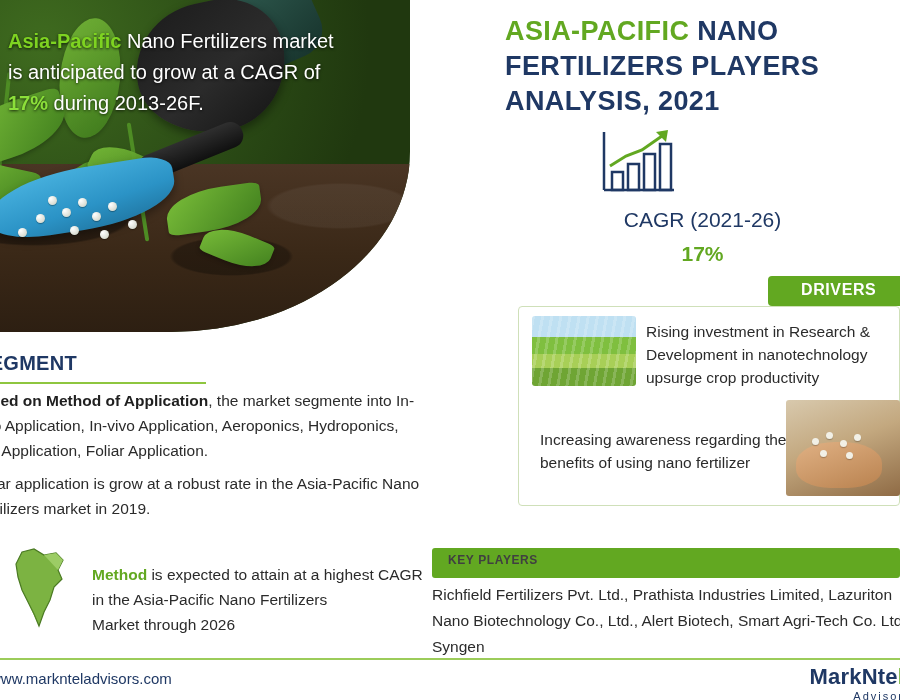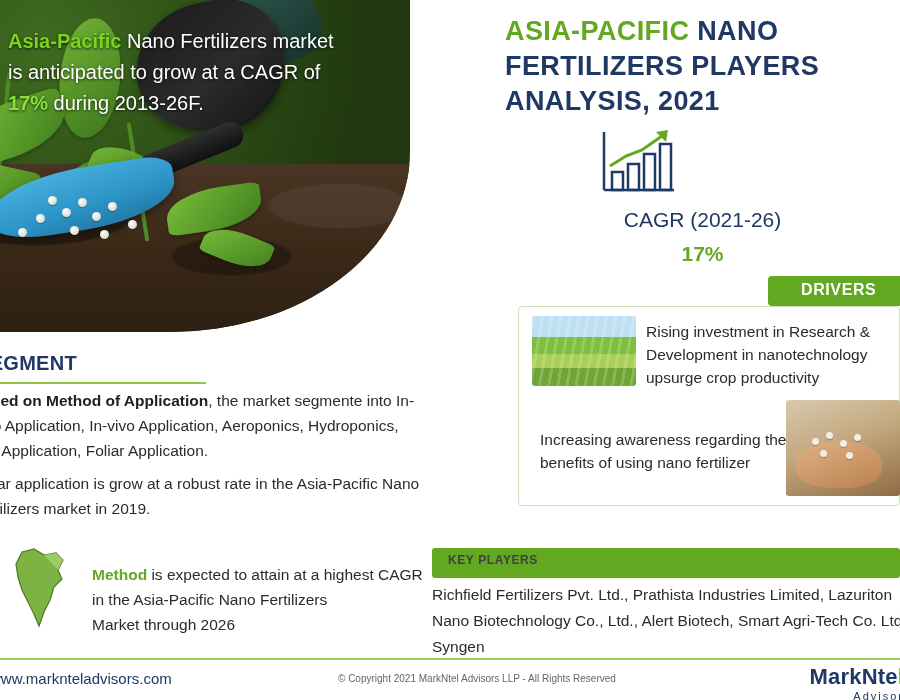--- a/index.html
+++ b/index.html
@@ -309,18 +309,17 @@
 </div>
 
 <div class="kp-bar">
   <span>KEY PLAYERS</span>
 </div>
 <div class="kp-text">Richfield Fertilizers Pvt. Ltd., Prathista Industries Limited, Lazuriton Nano Biotechnology Co., Ltd., Alert Biotech, Smart Agri-Tech Co. Ltd., Syngen</div>
 
 <div class="footer-rule"></div>
 <div class="footer">
   <div class="site">www.marknteladvisors.com</div>
-  <div class="copy">© Copyright 2021 MarkNtel Advisors LLP - All Rights Reserved</div>
   <div class="logo">
     <div class="m1"><span>MarkNte</span><span class="grn">l</span></div>
     <div class="m2">Advisor</div>
   </div>
 </div>
 
 </body></html>

